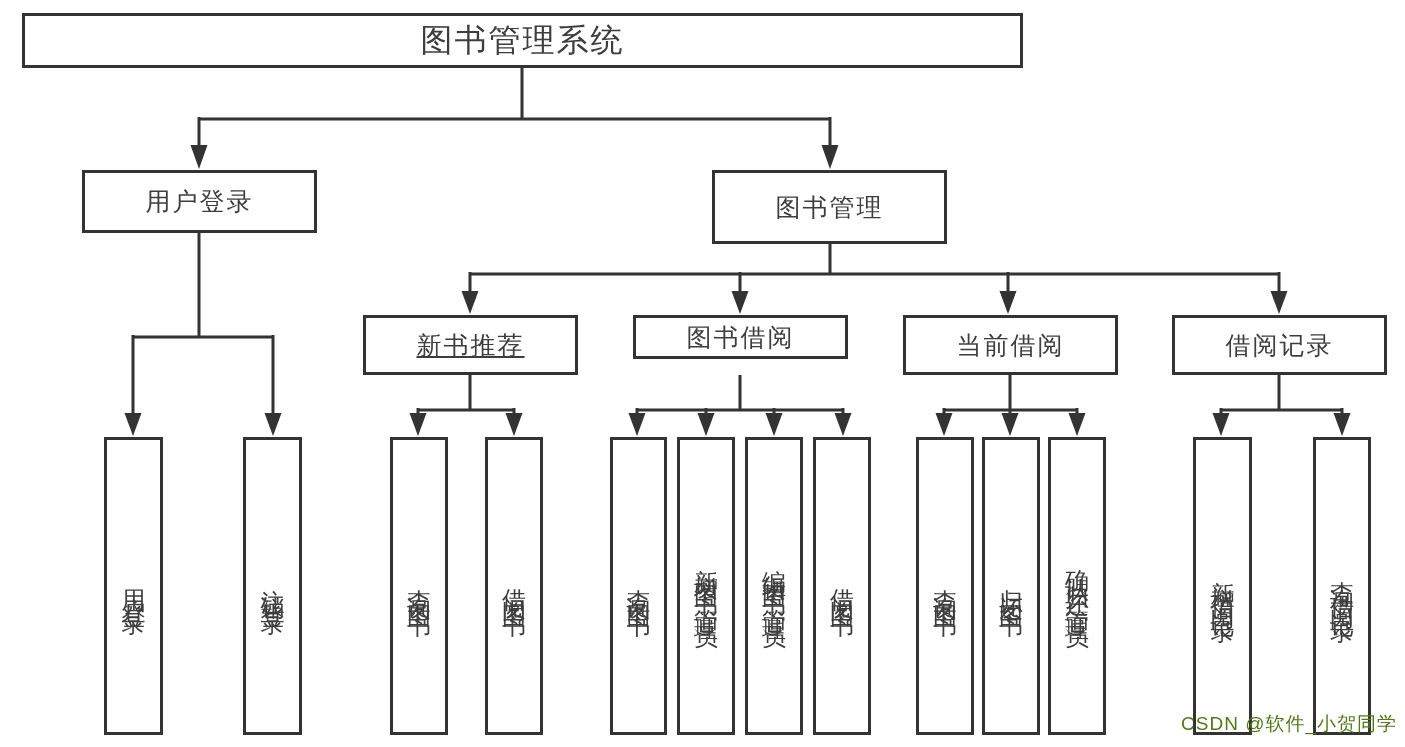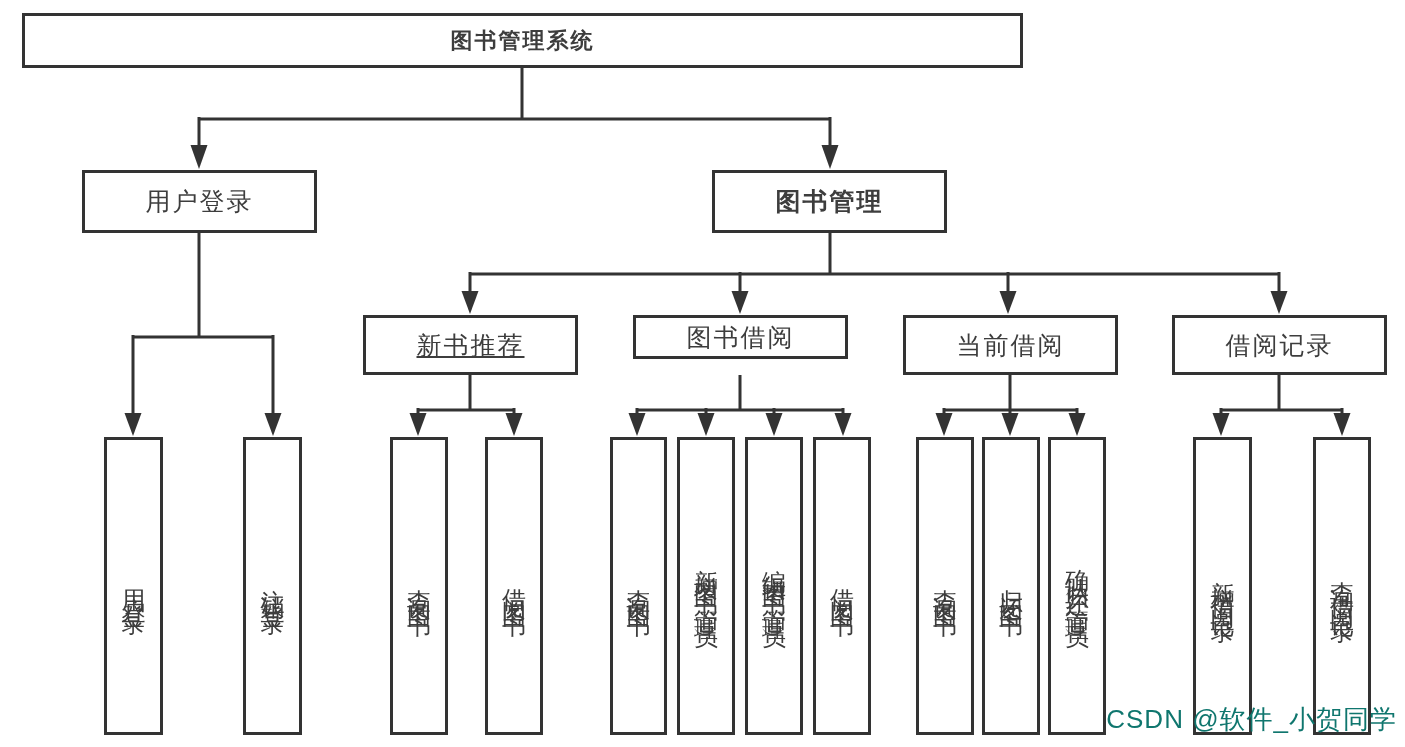--- a/index.html
+++ b/index.html
@@ -31,37 +31,36 @@
     justify-content: center;
     color: #3d3d3d;
     z-index: 2;
   }
   .node.hbox {
     font-size: 25px;
     letter-spacing: 2px;
     white-space: nowrap;
   }
   .node.root {
-    font-size: 22px;
-    font-weight: bold;
+    font-size: 32px;
   }
   .node.leaf .vtext {
     writing-mode: vertical-rl;
     font-size: 24px;
     letter-spacing: 8px;
     line-height: 1;
     white-space: nowrap;
   }
   .watermark {
     position: absolute;
     right: 8px;
     bottom: 10px;
-    font-size: 26px;
+    font-size: 19px;
     letter-spacing: 1px;
-    color: #0f766e;
+    color: #4d7c0f;
     z-index: 3;
     white-space: nowrap;
   }
 </style>
 </head>
 <body>
 
 <div class="canvas">
 
   <svg class="connectors" width="1405" height="747" viewBox="0 0 1405 747">
@@ -107,21 +106,21 @@
     </g>
   </svg>
 
   <div class="node hbox root" style="left:22px; top:13px; width:1001px; height:55px;">
     <span>图书管理系统</span>
   </div>
 
   <div class="node hbox" style="left:82px; top:170px; width:235px; height:63px;">
     <span>用户登录</span>
   </div>
-  <div class="node hbox" style="left:712px; top:170px; width:235px; height:63px;font-weight:bold;">
+  <div class="node hbox" style="left:712px; top:170px; width:235px; height:74px;">
     <span>图书管理</span>
   </div>
 
   <div class="node hbox" style="left:363px; top:315px; width:215px; height:60px;text-decoration:underline;">
     <span>新书推荐</span>
   </div>
   <div class="node hbox" style="left:633px; top:315px; width:215px; height:44px;">
     <span>图书借阅</span>
   </div>
   <div class="node hbox" style="left:903px; top:315px; width:215px; height:60px;font-family:Liberation Serif, serif;">

